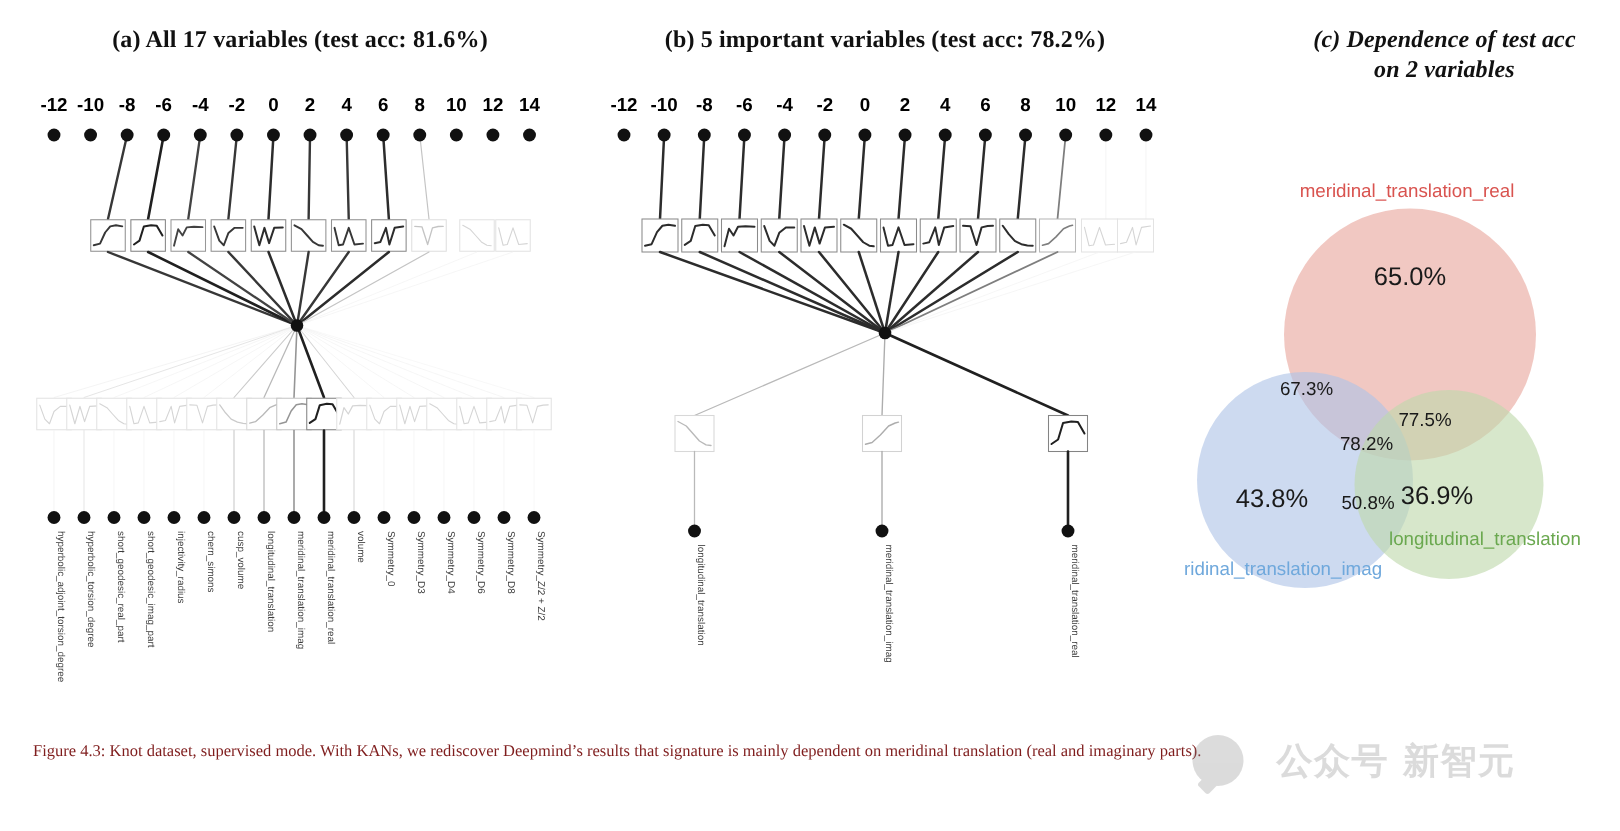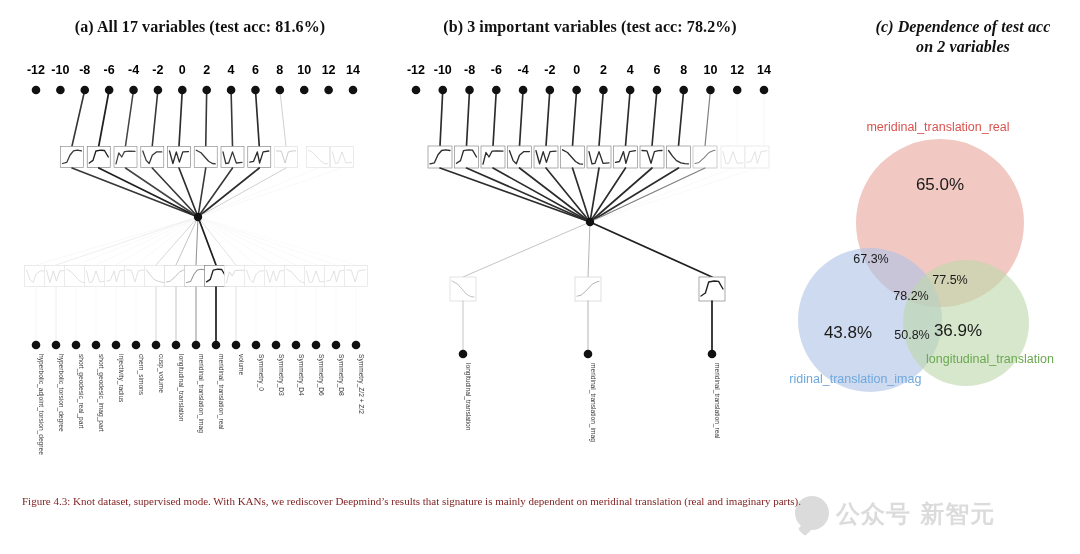--- a/index.html
+++ b/index.html
@@ -50,21 +50,21 @@
   .caption{
     position:absolute;left:22px;top:489px;width:1040px;
     font-family:"Liberation Serif",serif;
     font-size:11px;line-height:25px;color:#7f1d1d;
   }
 
   .watermark{
     position:absolute;left:795px;top:484px;
     width:270px;height:46px;
     opacity:0.30;pointer-events:none;
-    display:flex;align-items:flex-end;gap:7px;
+    display:flex;align-items:center;gap:22px;
   }
   .wm-bubble{
     width:34px;height:34px;border-radius:50%;
     background:#8c8c8c;position:relative;flex:0 0 auto;
   }
   .wm-bubble:after{
     content:"";position:absolute;left:5px;bottom:-4px;
     width:10px;height:10px;background:#8c8c8c;
     transform:rotate(45deg);border-radius:2px;
   }
@@ -73,21 +73,21 @@
     font-size:24px;font-weight:bold;color:#8c8c8c;
     white-space:nowrap;letter-spacing:1px;
   }
 </style>
 </head>
 <body>
 
 <div class="figure">
 
   <div class="panel-title" id="title-a">(a) All 17 variables (test acc: 81.6%)</div>
-  <div class="panel-title" id="title-b">(b) 3 important variables (test acc: 78.2%)</div>
+  <div class="panel-title" id="title-b">(b) 5 important variables (test acc: 78.2%)</div>
   <div class="panel-title" id="title-c">
     <div>(c) Dependence of test acc</div>
     <div>on 2 variables</div>
   </div>
 
   <div class="kan-panel" id="panel-a">
     <svg class="kan-svg" id="svg-a" width="360" height="450" viewBox="0 0 360 450">
         <text x="16" y="30" class="tick-label">-12</text>
         <text x="40.38461538461539" y="30" class="tick-label">-10</text>
         <text x="64.76923076923077" y="30" class="tick-label">-8</text>

